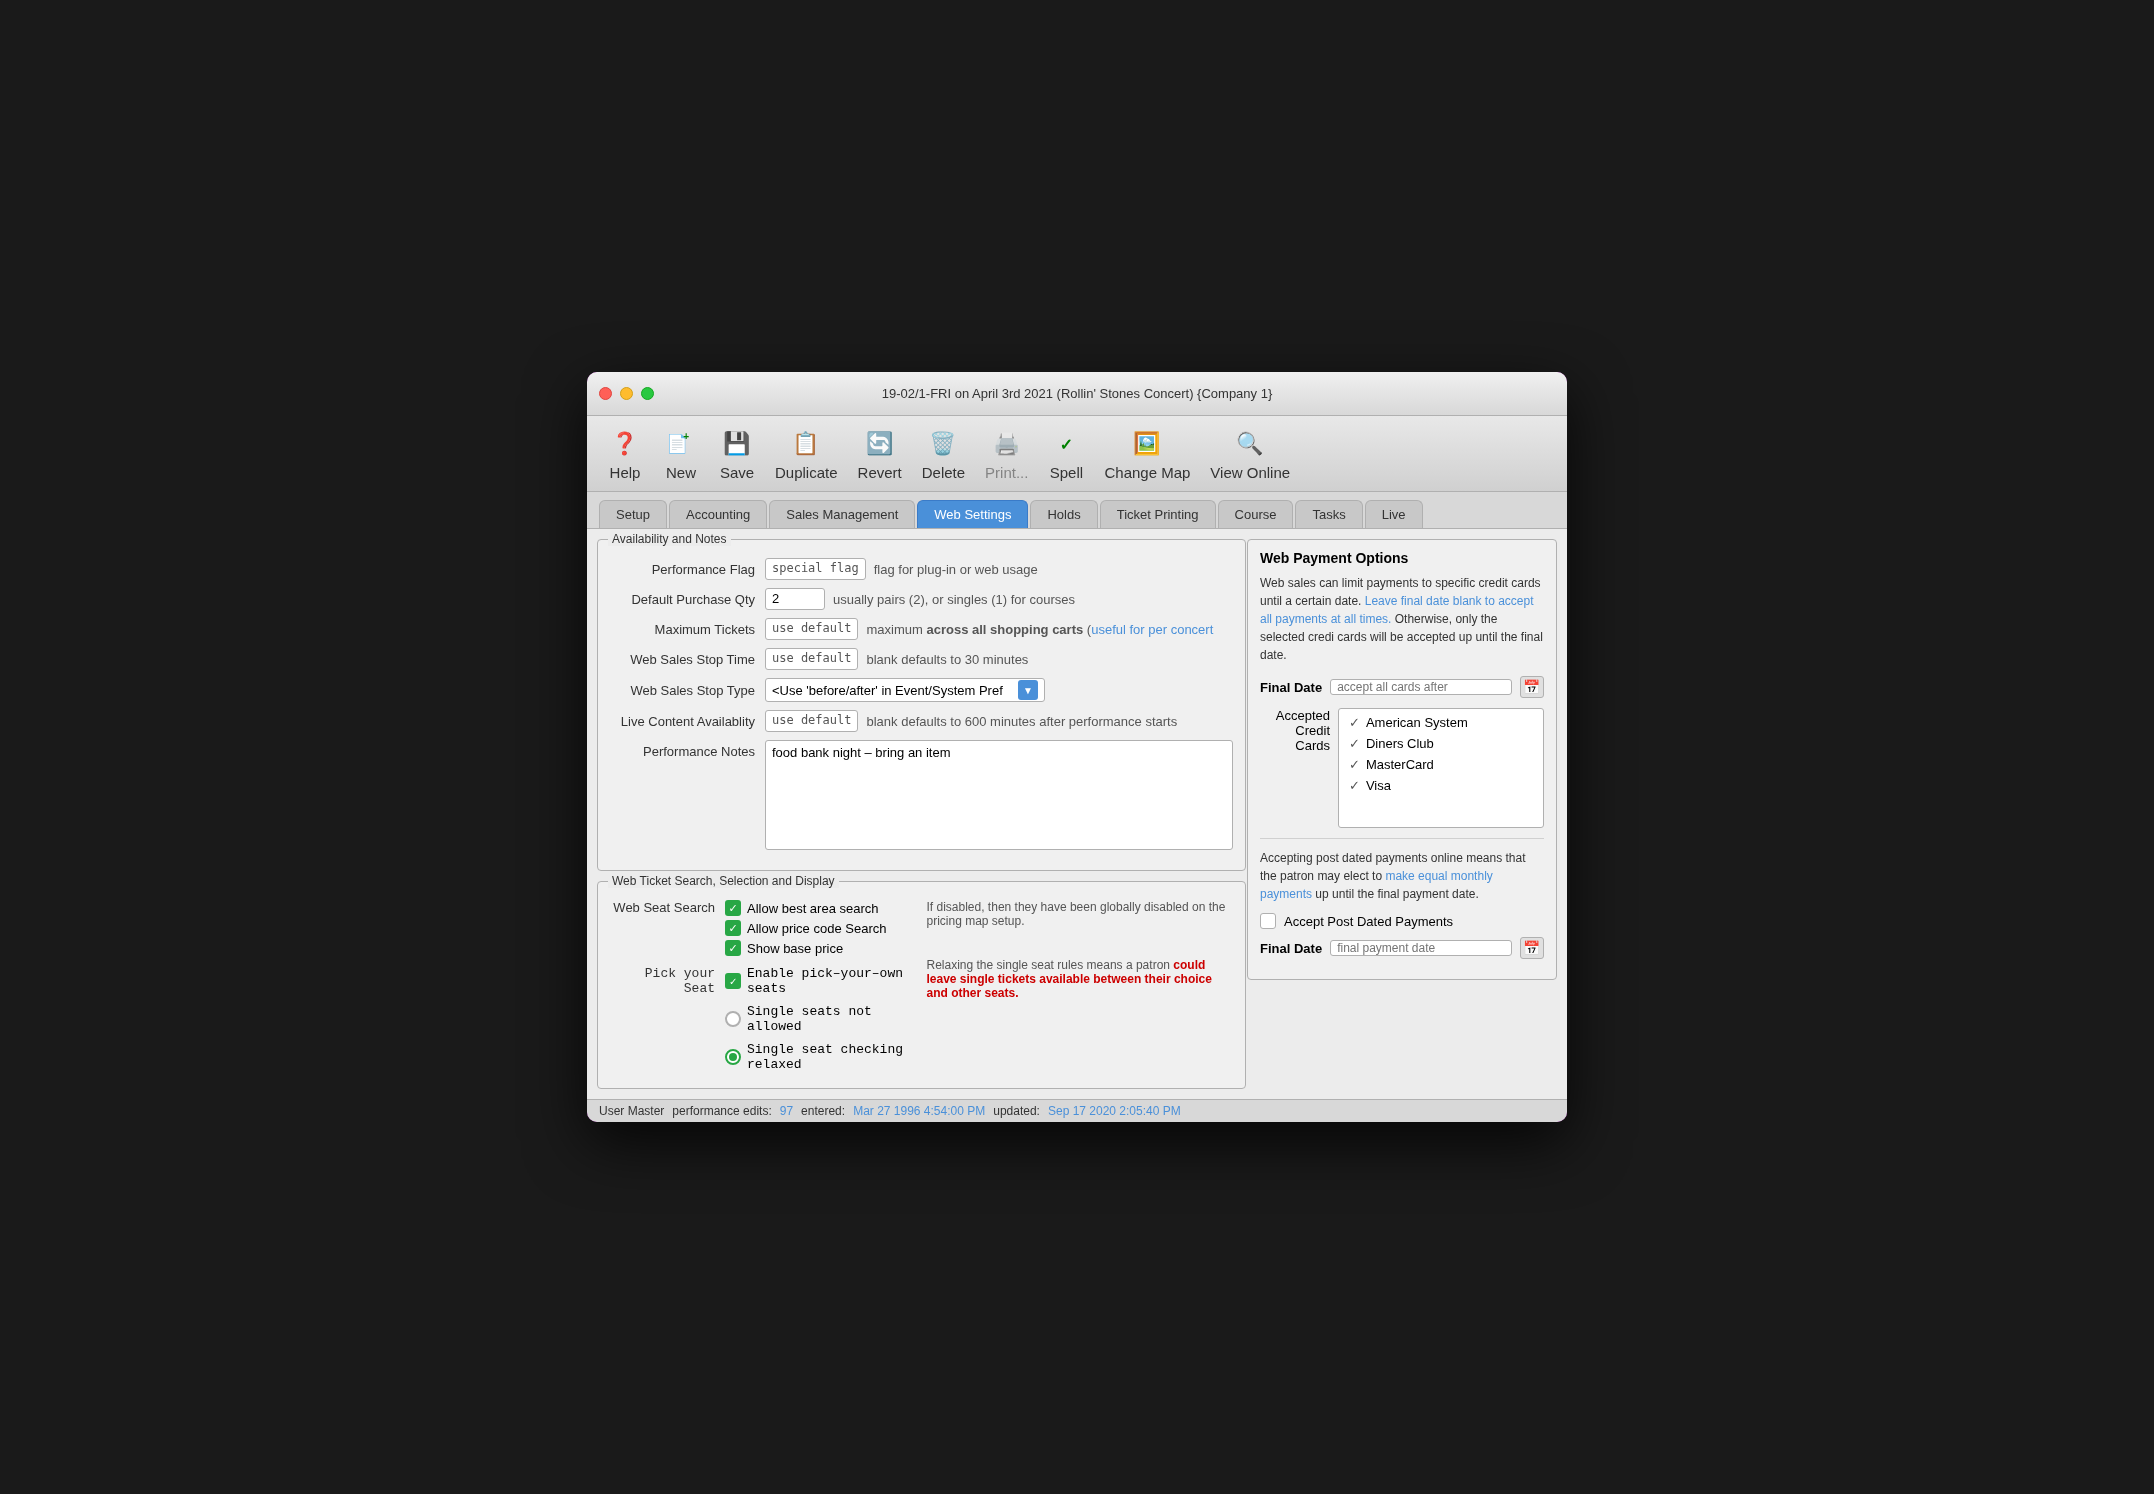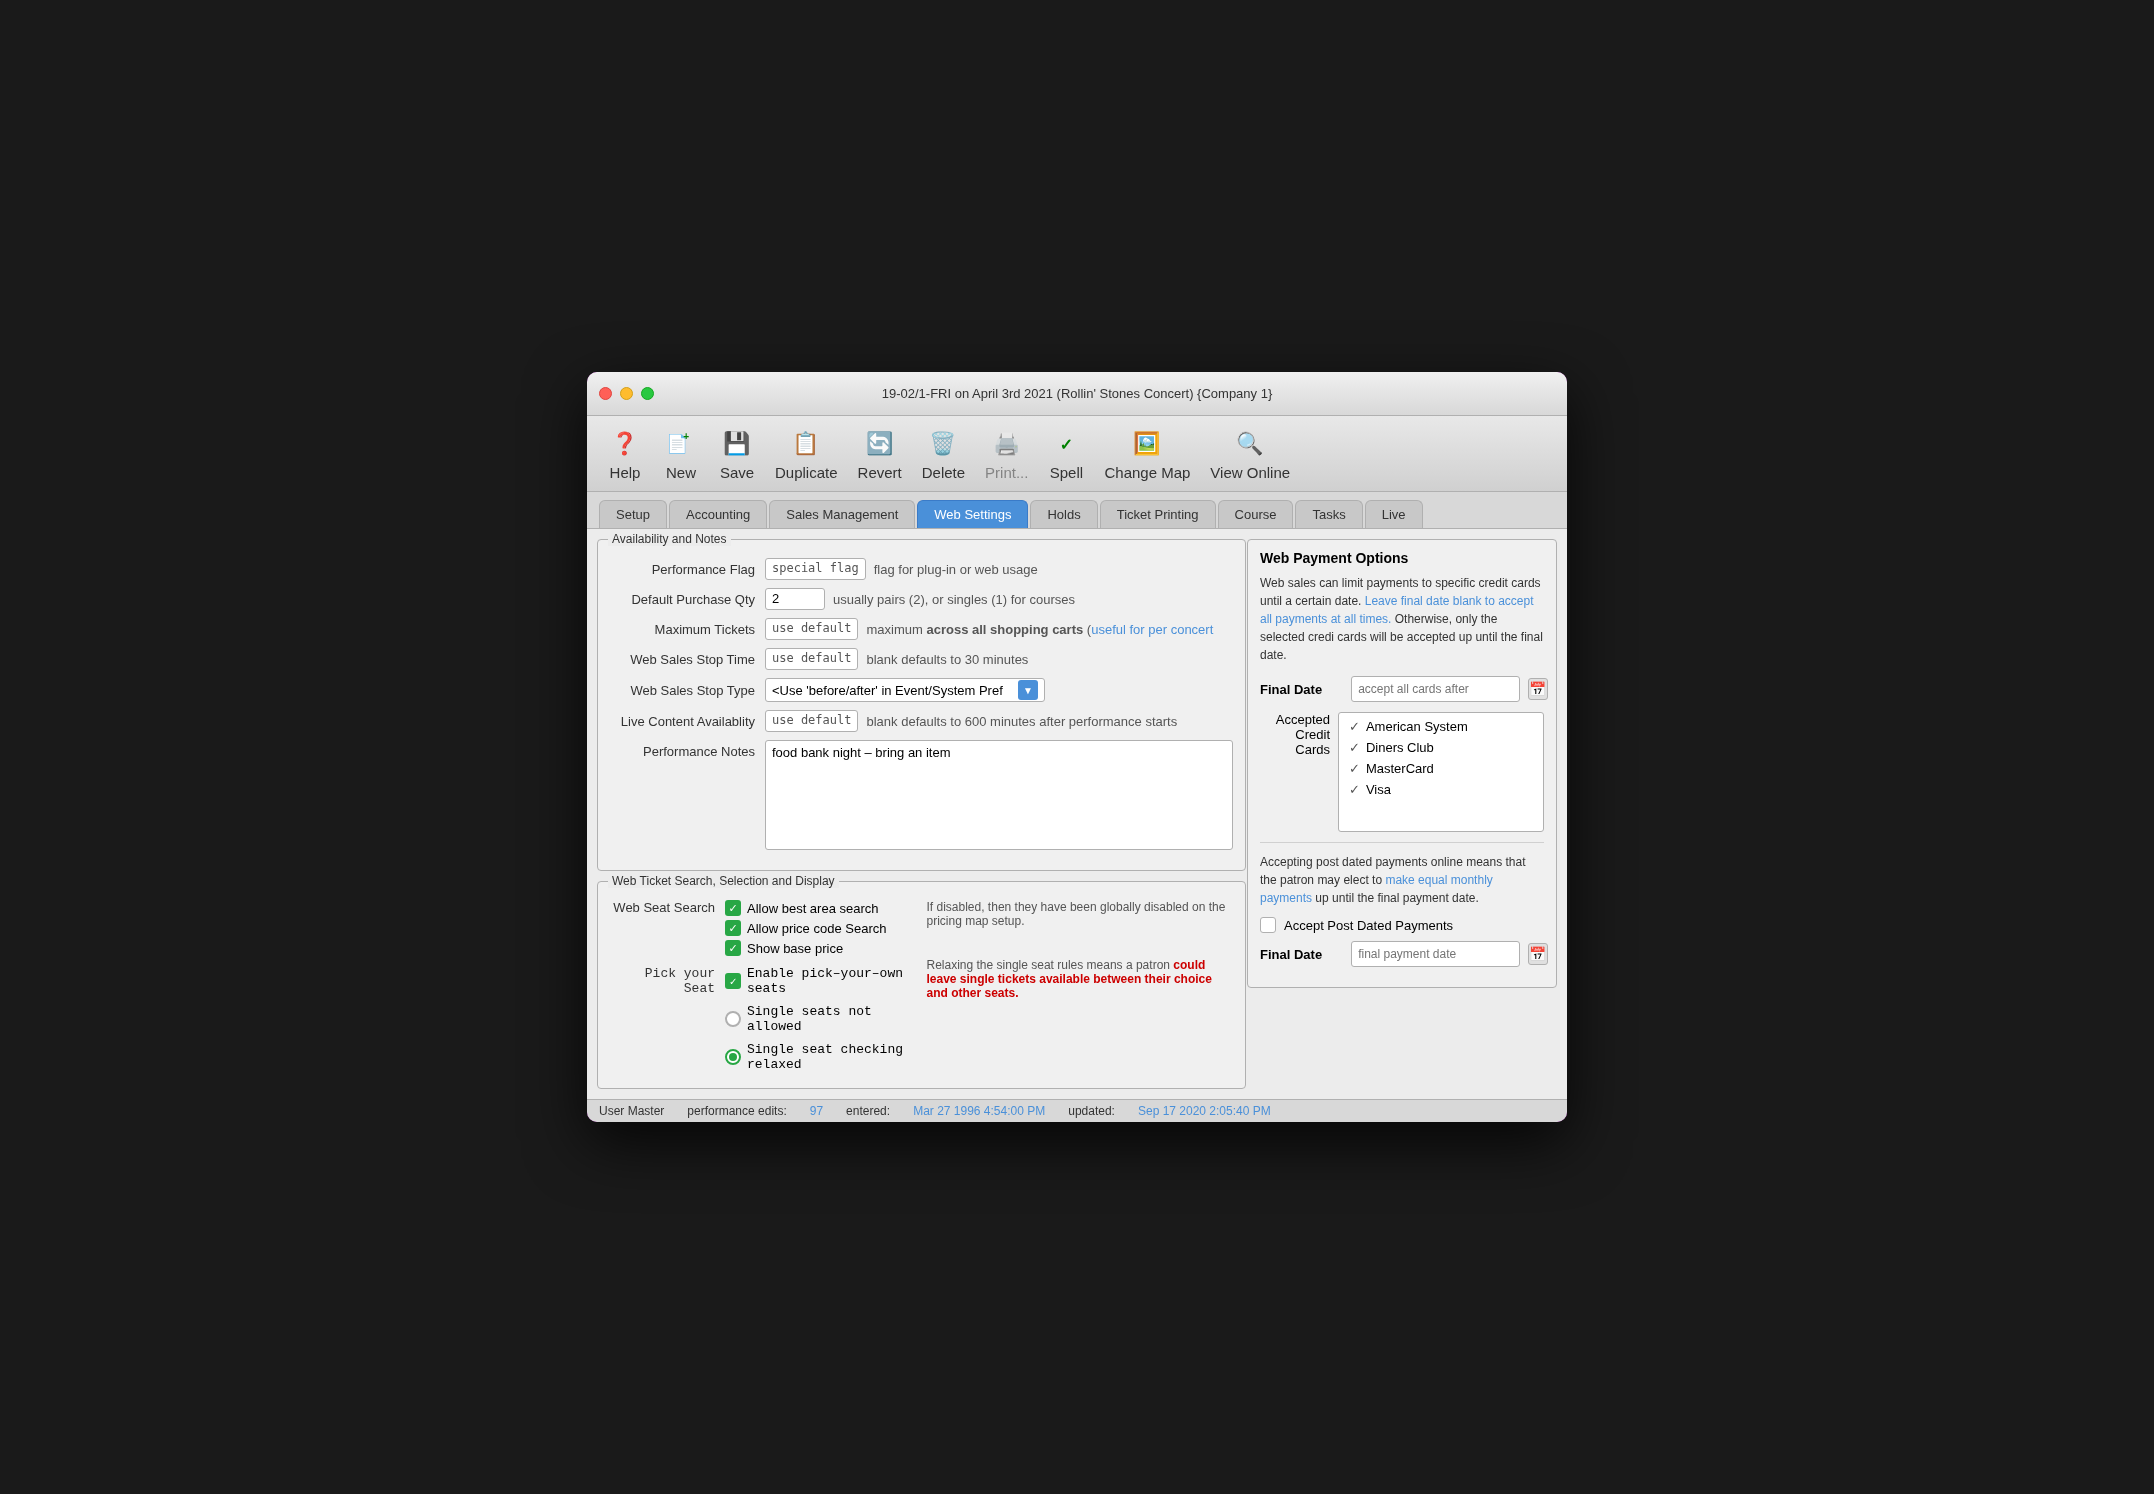--- a/index.html
+++ b/index.html
@@ -291,23 +291,22 @@
       font-weight: bold;
       white-space: nowrap;
     }
     .final-date-input {
       flex: 1;
       background: white;
       border: 1px solid #b0b0b0;
       border-radius: 3px;
       padding: 2px 6px;
       font-size: 12px;
-      height: 26px;
+      height: 16px;
       color: #999;
-      margin-left: 21px;
     }
     .cal-btn {
       width: 24px;
       height: 22px;
       background: #e0e0e0;
       border: 1px solid #b0b0b0;
       border-radius: 3px;
       display: flex;
       align-items: center;
       justify-content: center;
@@ -355,21 +354,21 @@
       margin-bottom: 8px;
     }
     
     .statusbar {
       background: #d8d8d8;
       border-top: 1px solid #b0b0b0;
       padding: 4px 12px;
       font-size: 12px;
       color: #333;
       display: flex;
-      gap: 23px;
+      gap: 8px;
       align-items: flex-start;
     }
     .status-blue { color: #4a90d9; }
     .red-text { color: #cc0000; font-weight: bold; }
     .notes-textarea-row {
       display: flex;
       align-items: flex-start;
       margin-bottom: 8px;
     }
     .notes-label {

